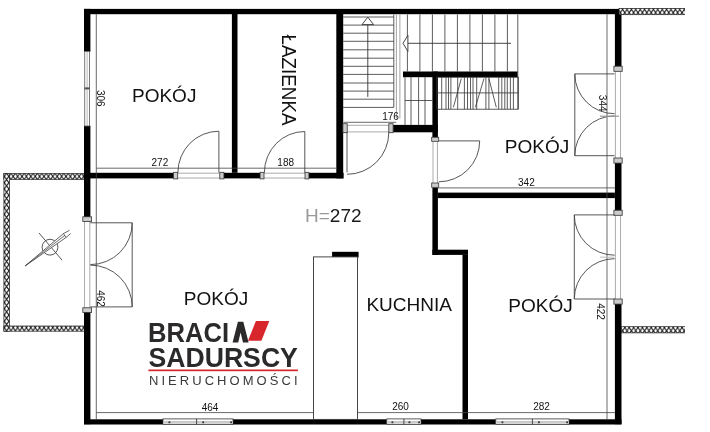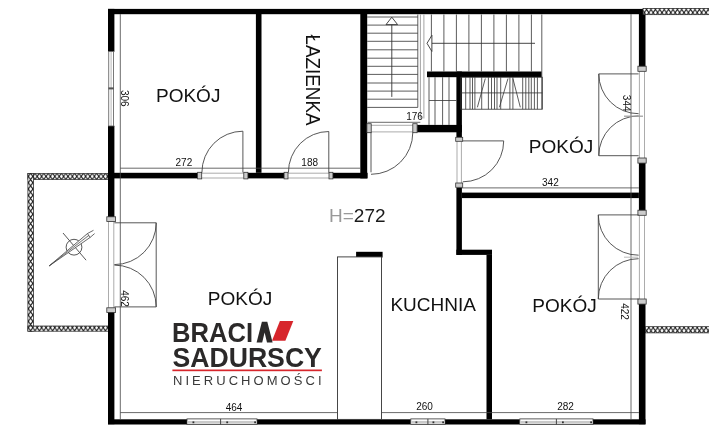--- a/index.html
+++ b/index.html
@@ -1,16 +1,16 @@
 <!DOCTYPE html>
 <html><head>
 <meta charset="utf-8">
 <style>
   html,body{margin:0;padding:0;background:#fff;}
-  #plan{width:685px;height:432px;position:relative;overflow:hidden;padding-left:24px;}
+  #plan{width:685px;height:432px;position:relative;overflow:hidden;}
   svg{display:block;}
   text{font-family:"Liberation Sans", sans-serif;} #plan{transform:translateZ(0);will-change:transform;}
 </style>
 </head>
 <body>
 <div id="plan">
 <svg width="710" height="432" viewBox="0 0 710 432" xmlns="http://www.w3.org/2000/svg">
 <defs>
 <pattern id="xh" width="4.4" height="6.3" patternUnits="userSpaceOnUse">
   <rect width="4.4" height="6.3" fill="#fff"></rect>

